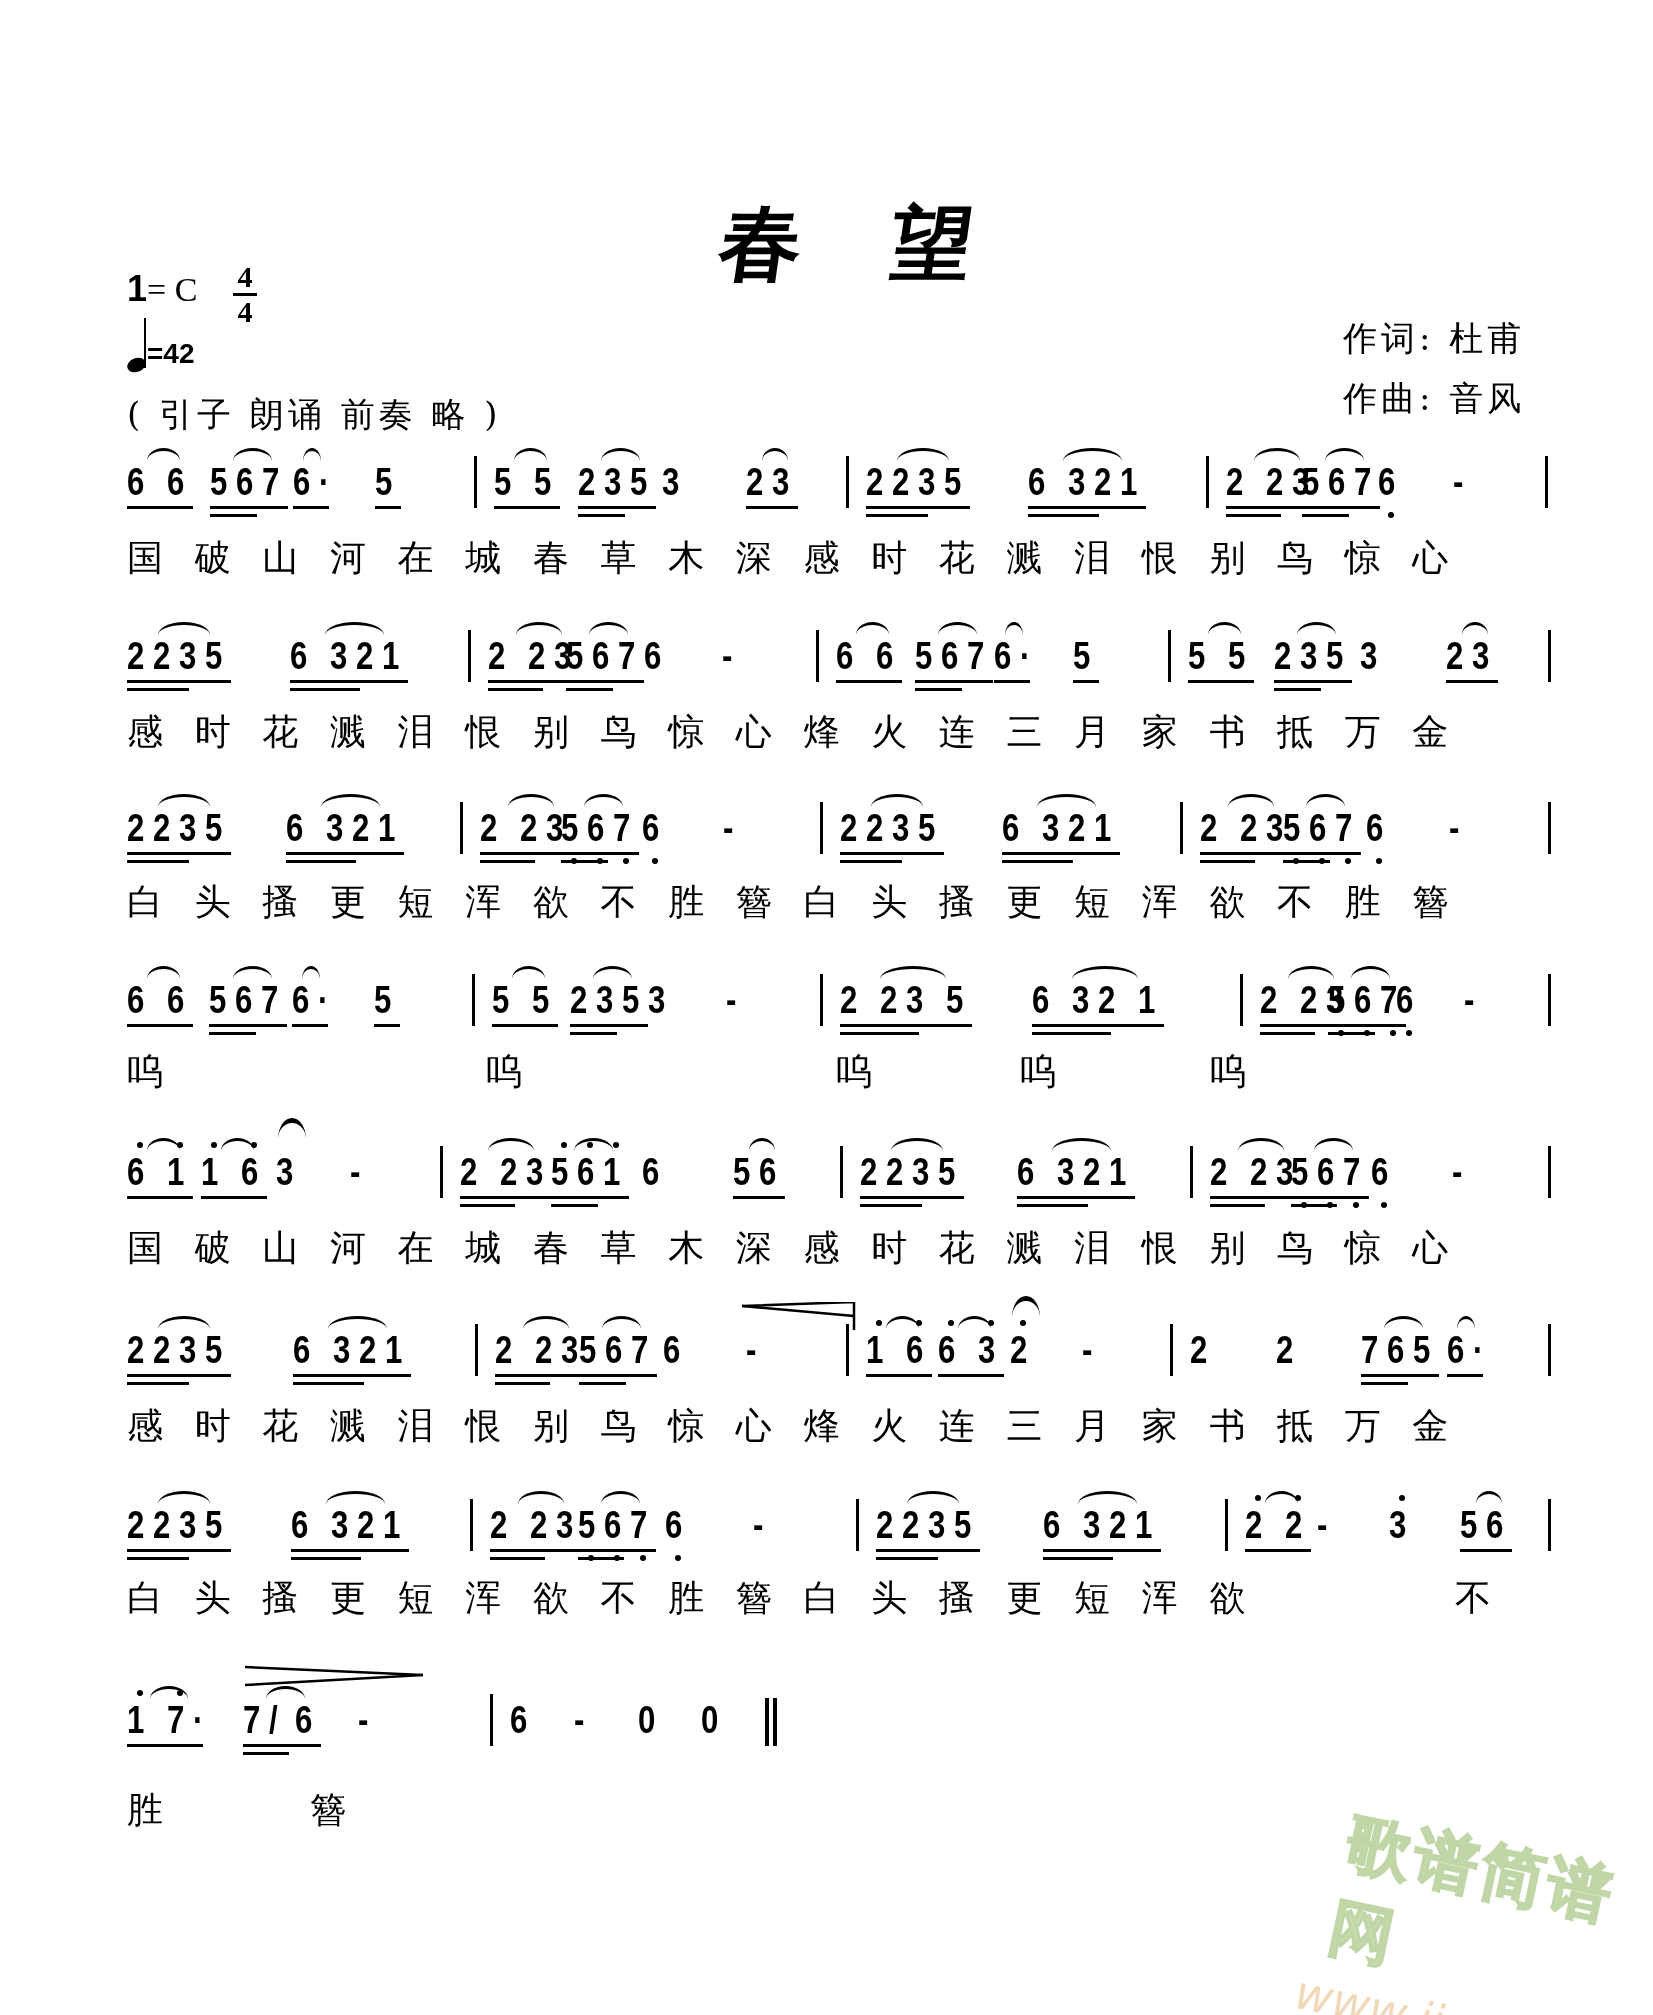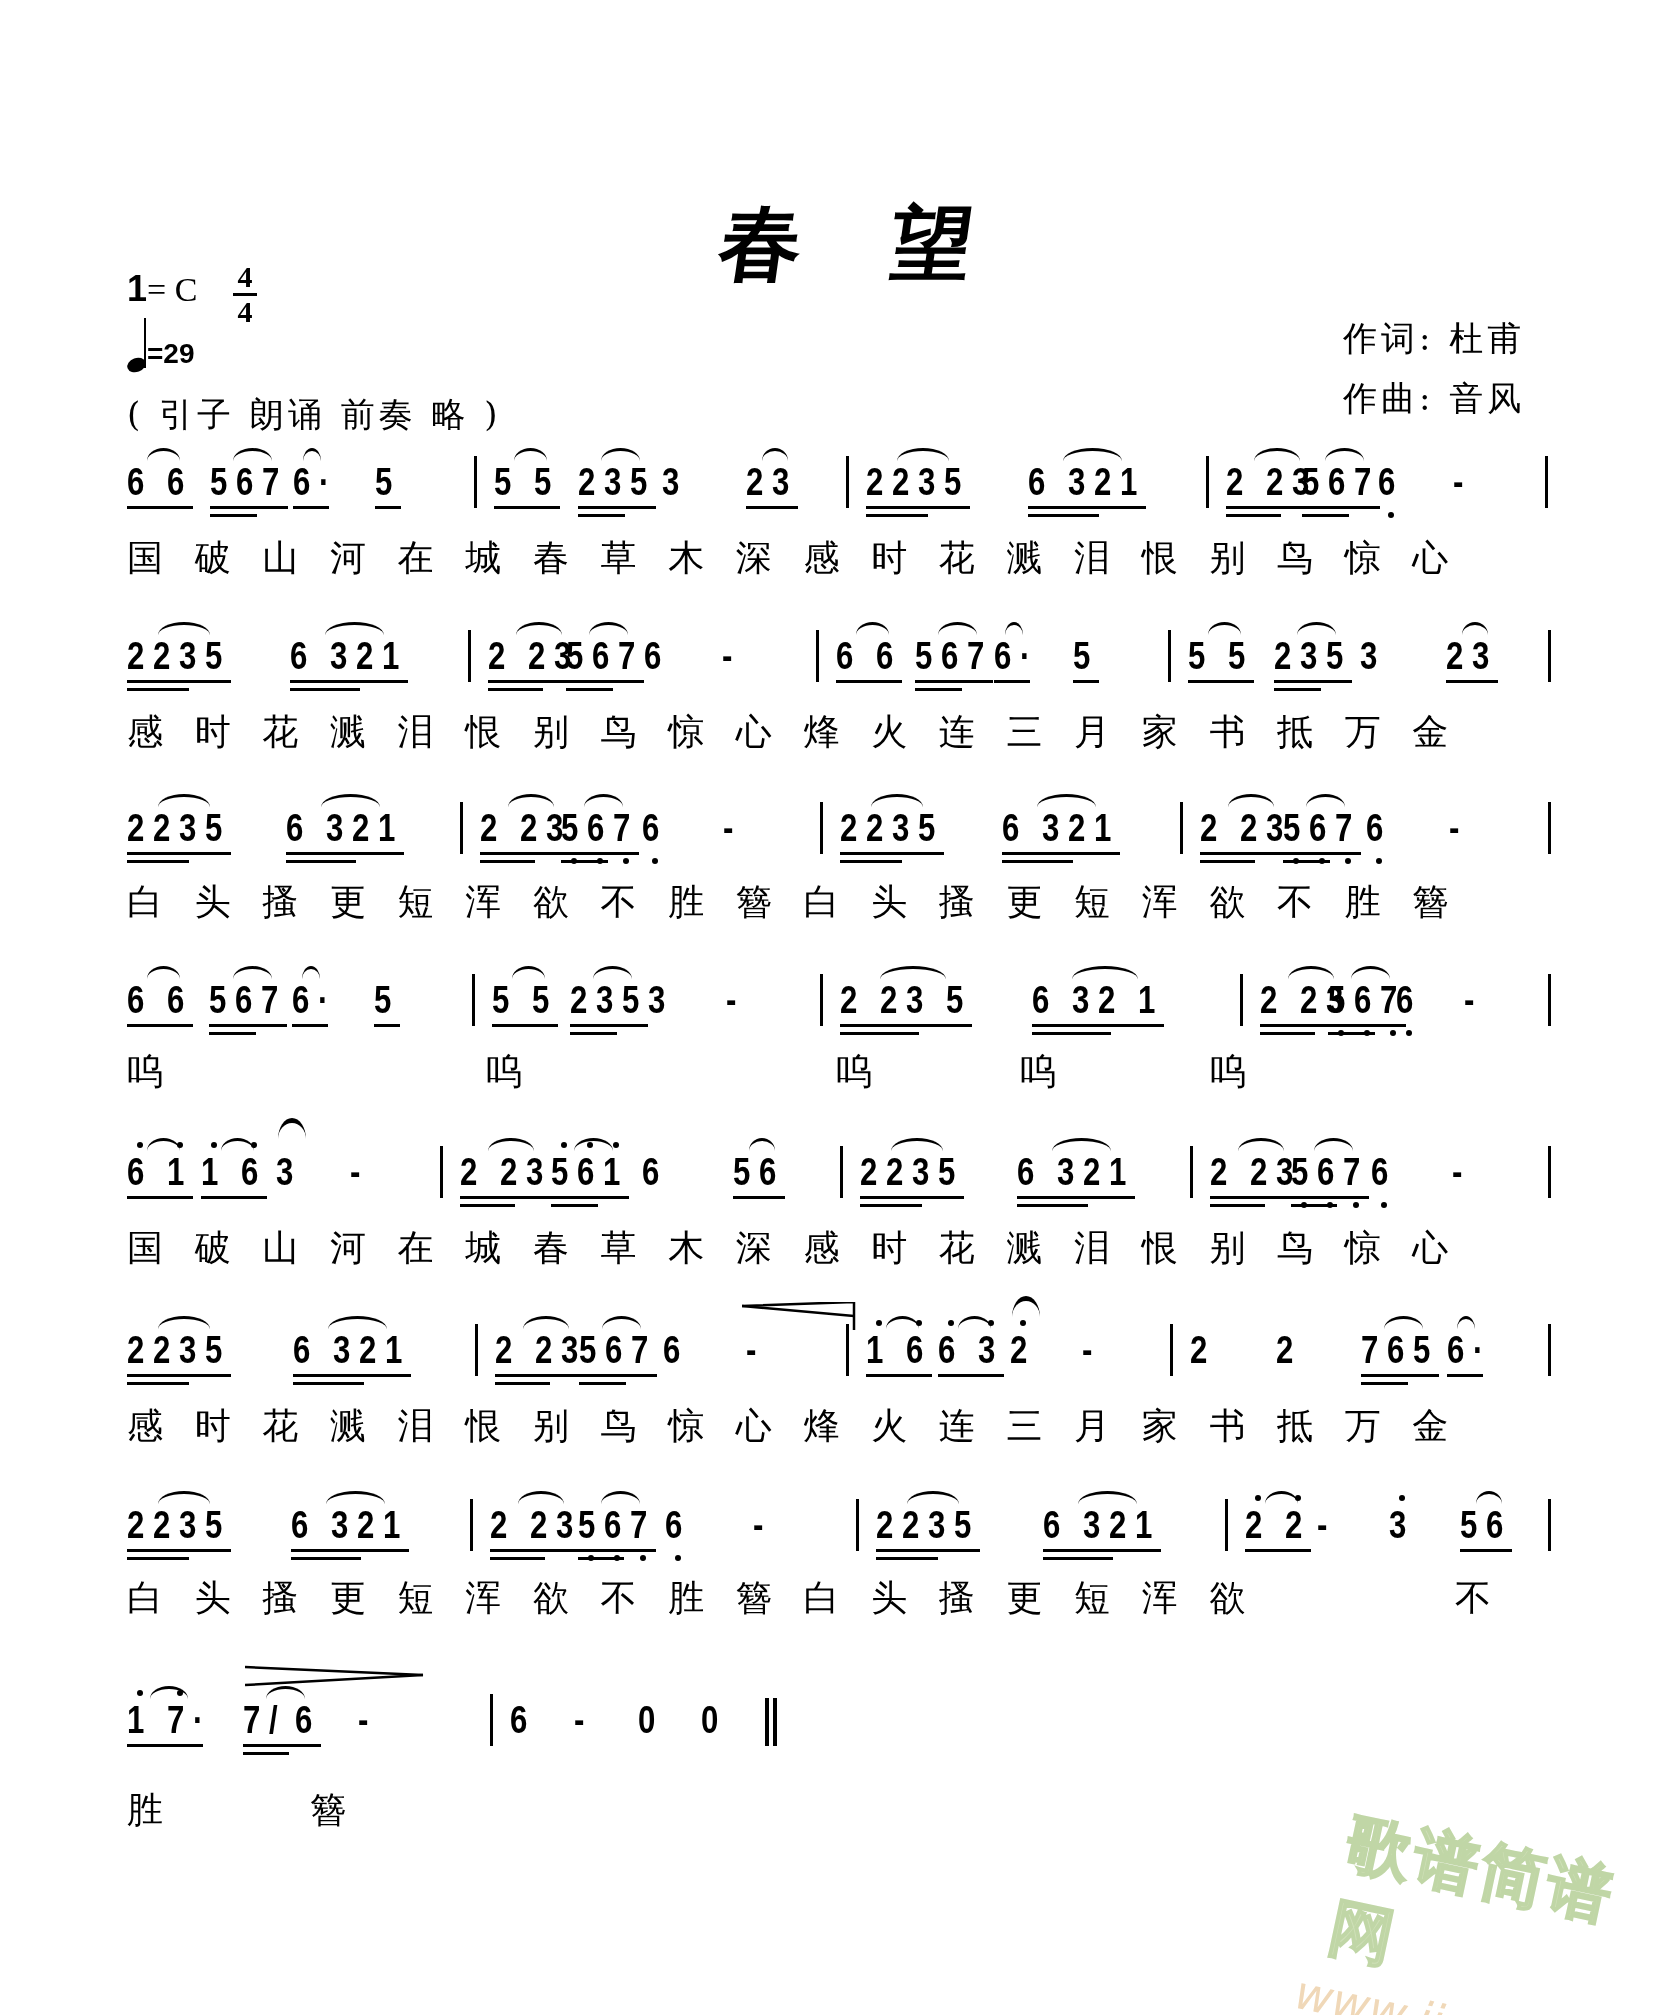--- a/index.html
+++ b/index.html
@@ -34,21 +34,21 @@
 
 <div class="title">春 望</div>
 
 <div class="key"><b>1</b><span>= C</span></div>
 <div class="timesig">
   <div>4</div>
   <div class="bar"></div>
   <div>4</div>
 </div>
 <div class="tempo">
-  <span class="note"><span class="stem"></span><span class="head"></span></span><span class="val">=29</span>
+  <span class="note"><span class="stem"></span><span class="head"></span></span><span class="val">=42</span>
 </div>
 <div class="intro">( 引子  朗诵  前奏  略 )</div>
 <div class="credits">
   <div>作词: 杜甫</div>
   <div>作曲: 音风</div>
 </div>
 
 <div id="score">
     <div class="tok" style="left: 127px; top: 462px;">6</div>
     <div class="tok" style="left: 167px; top: 462px;">6</div>

